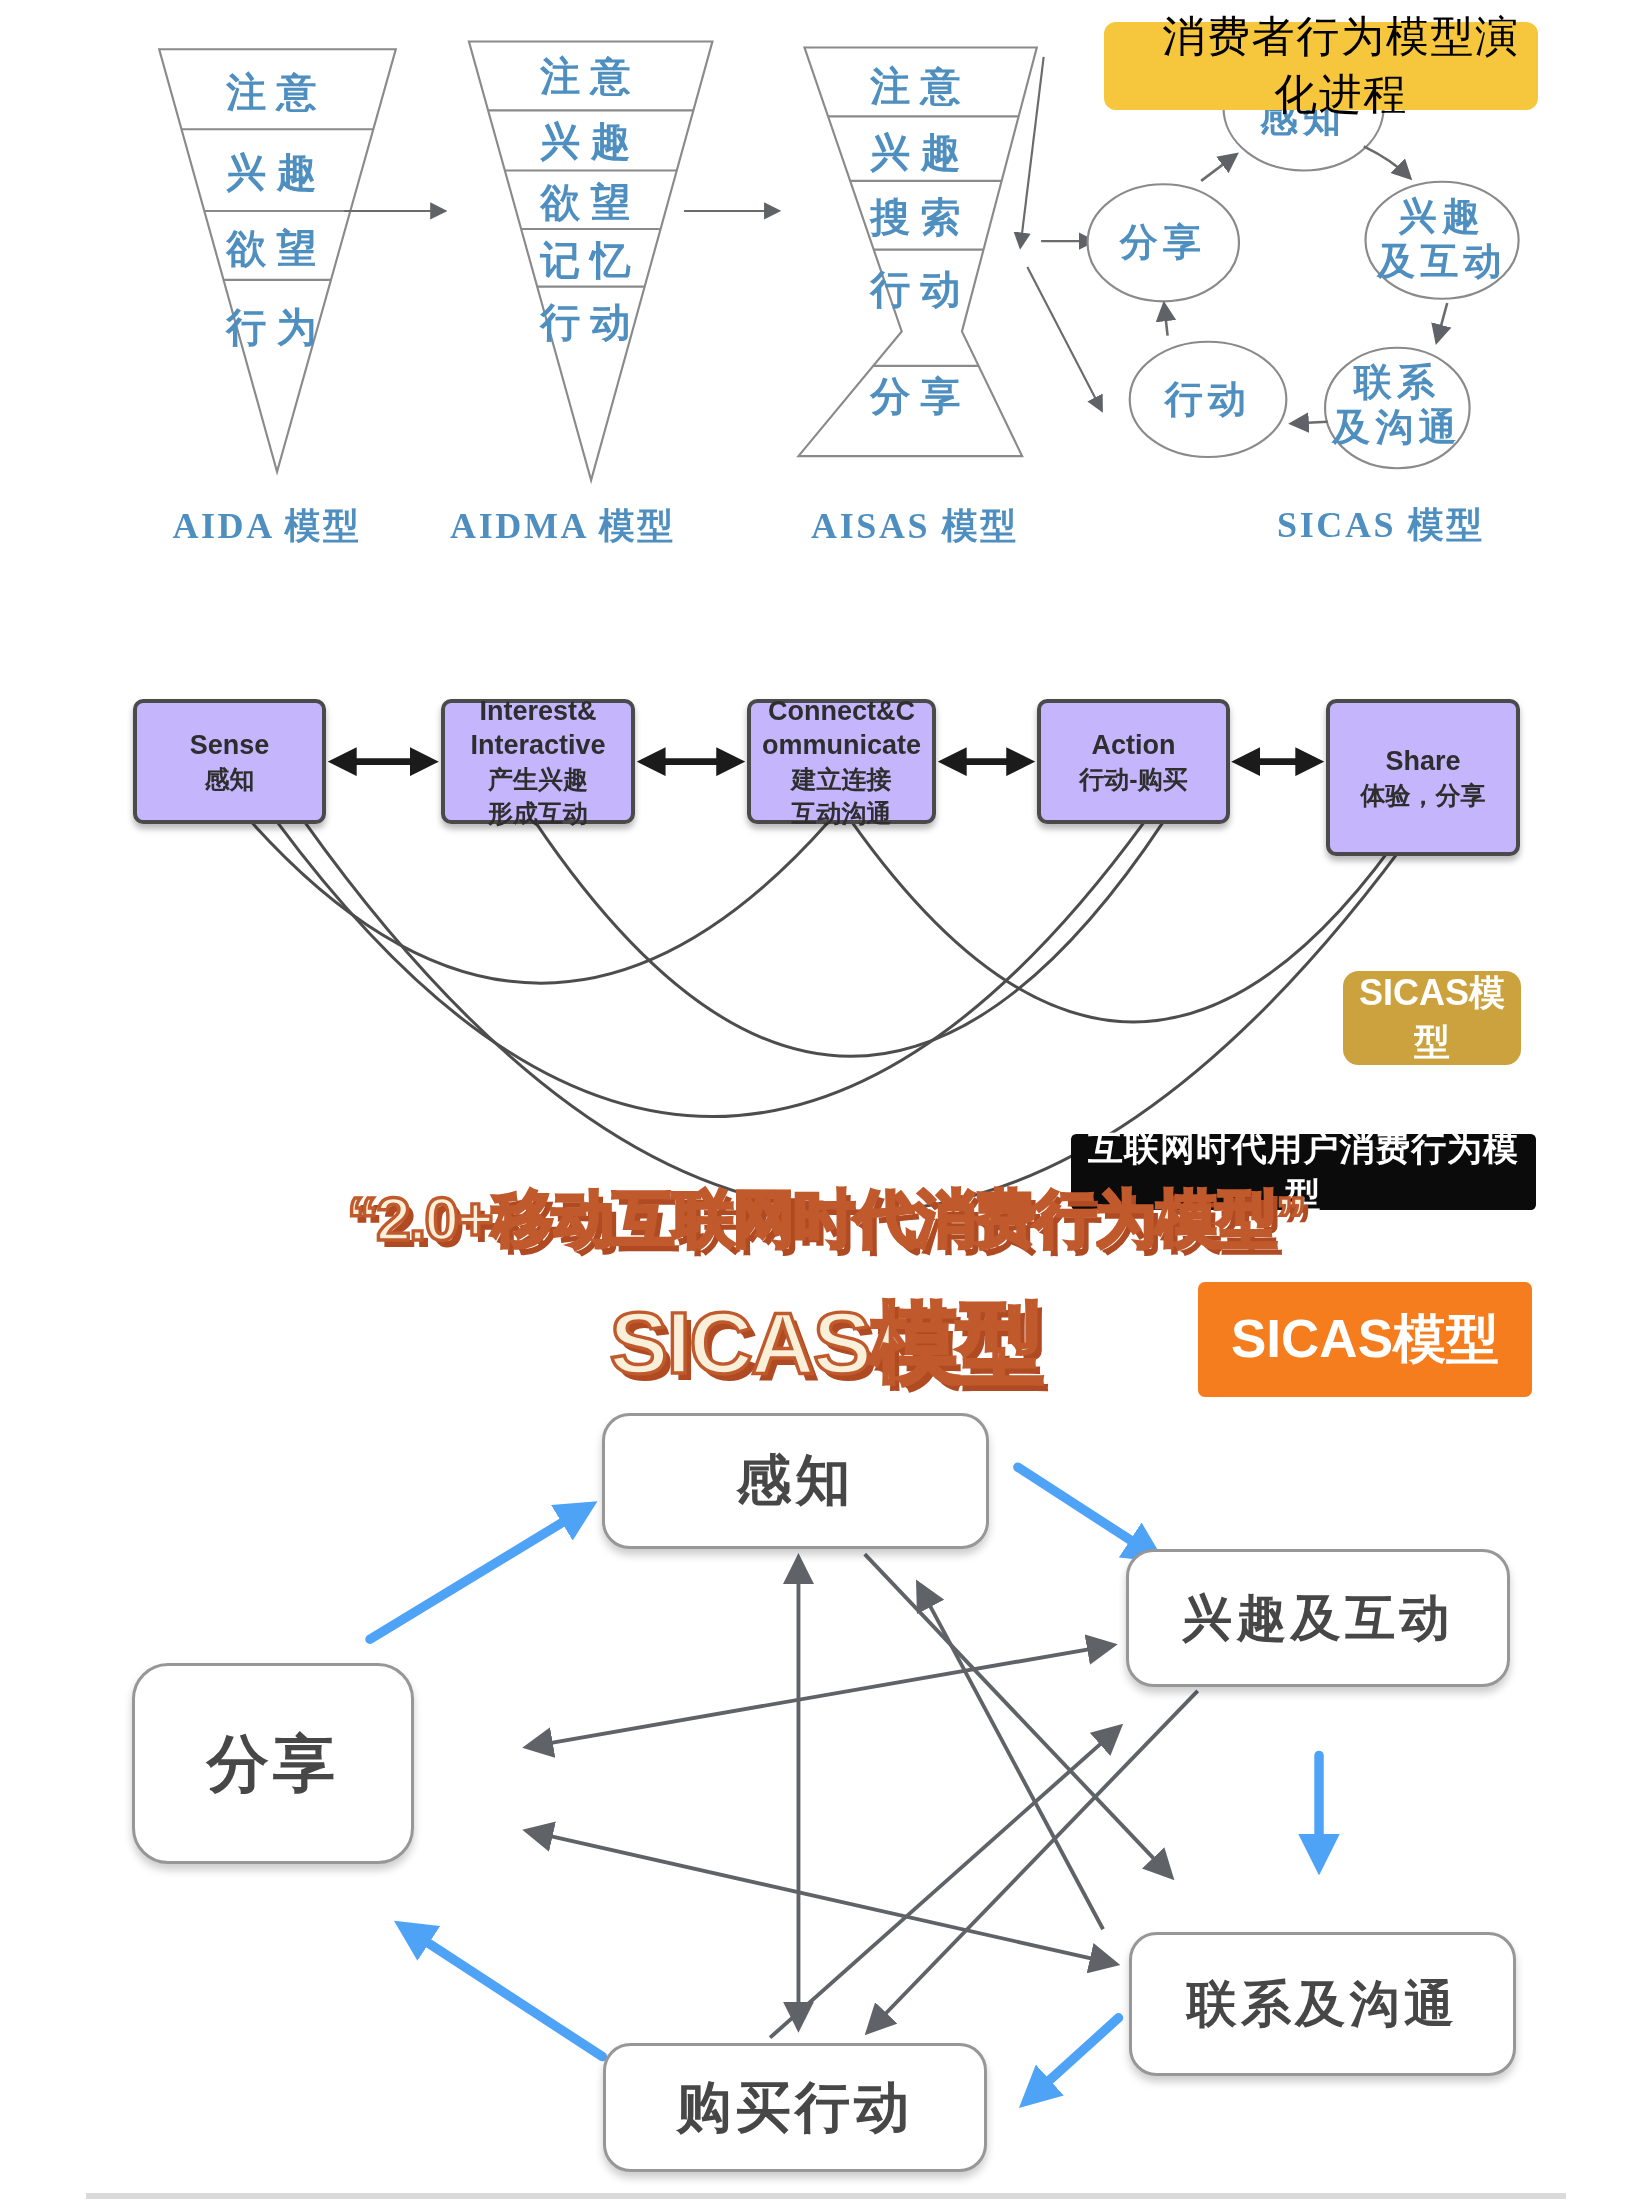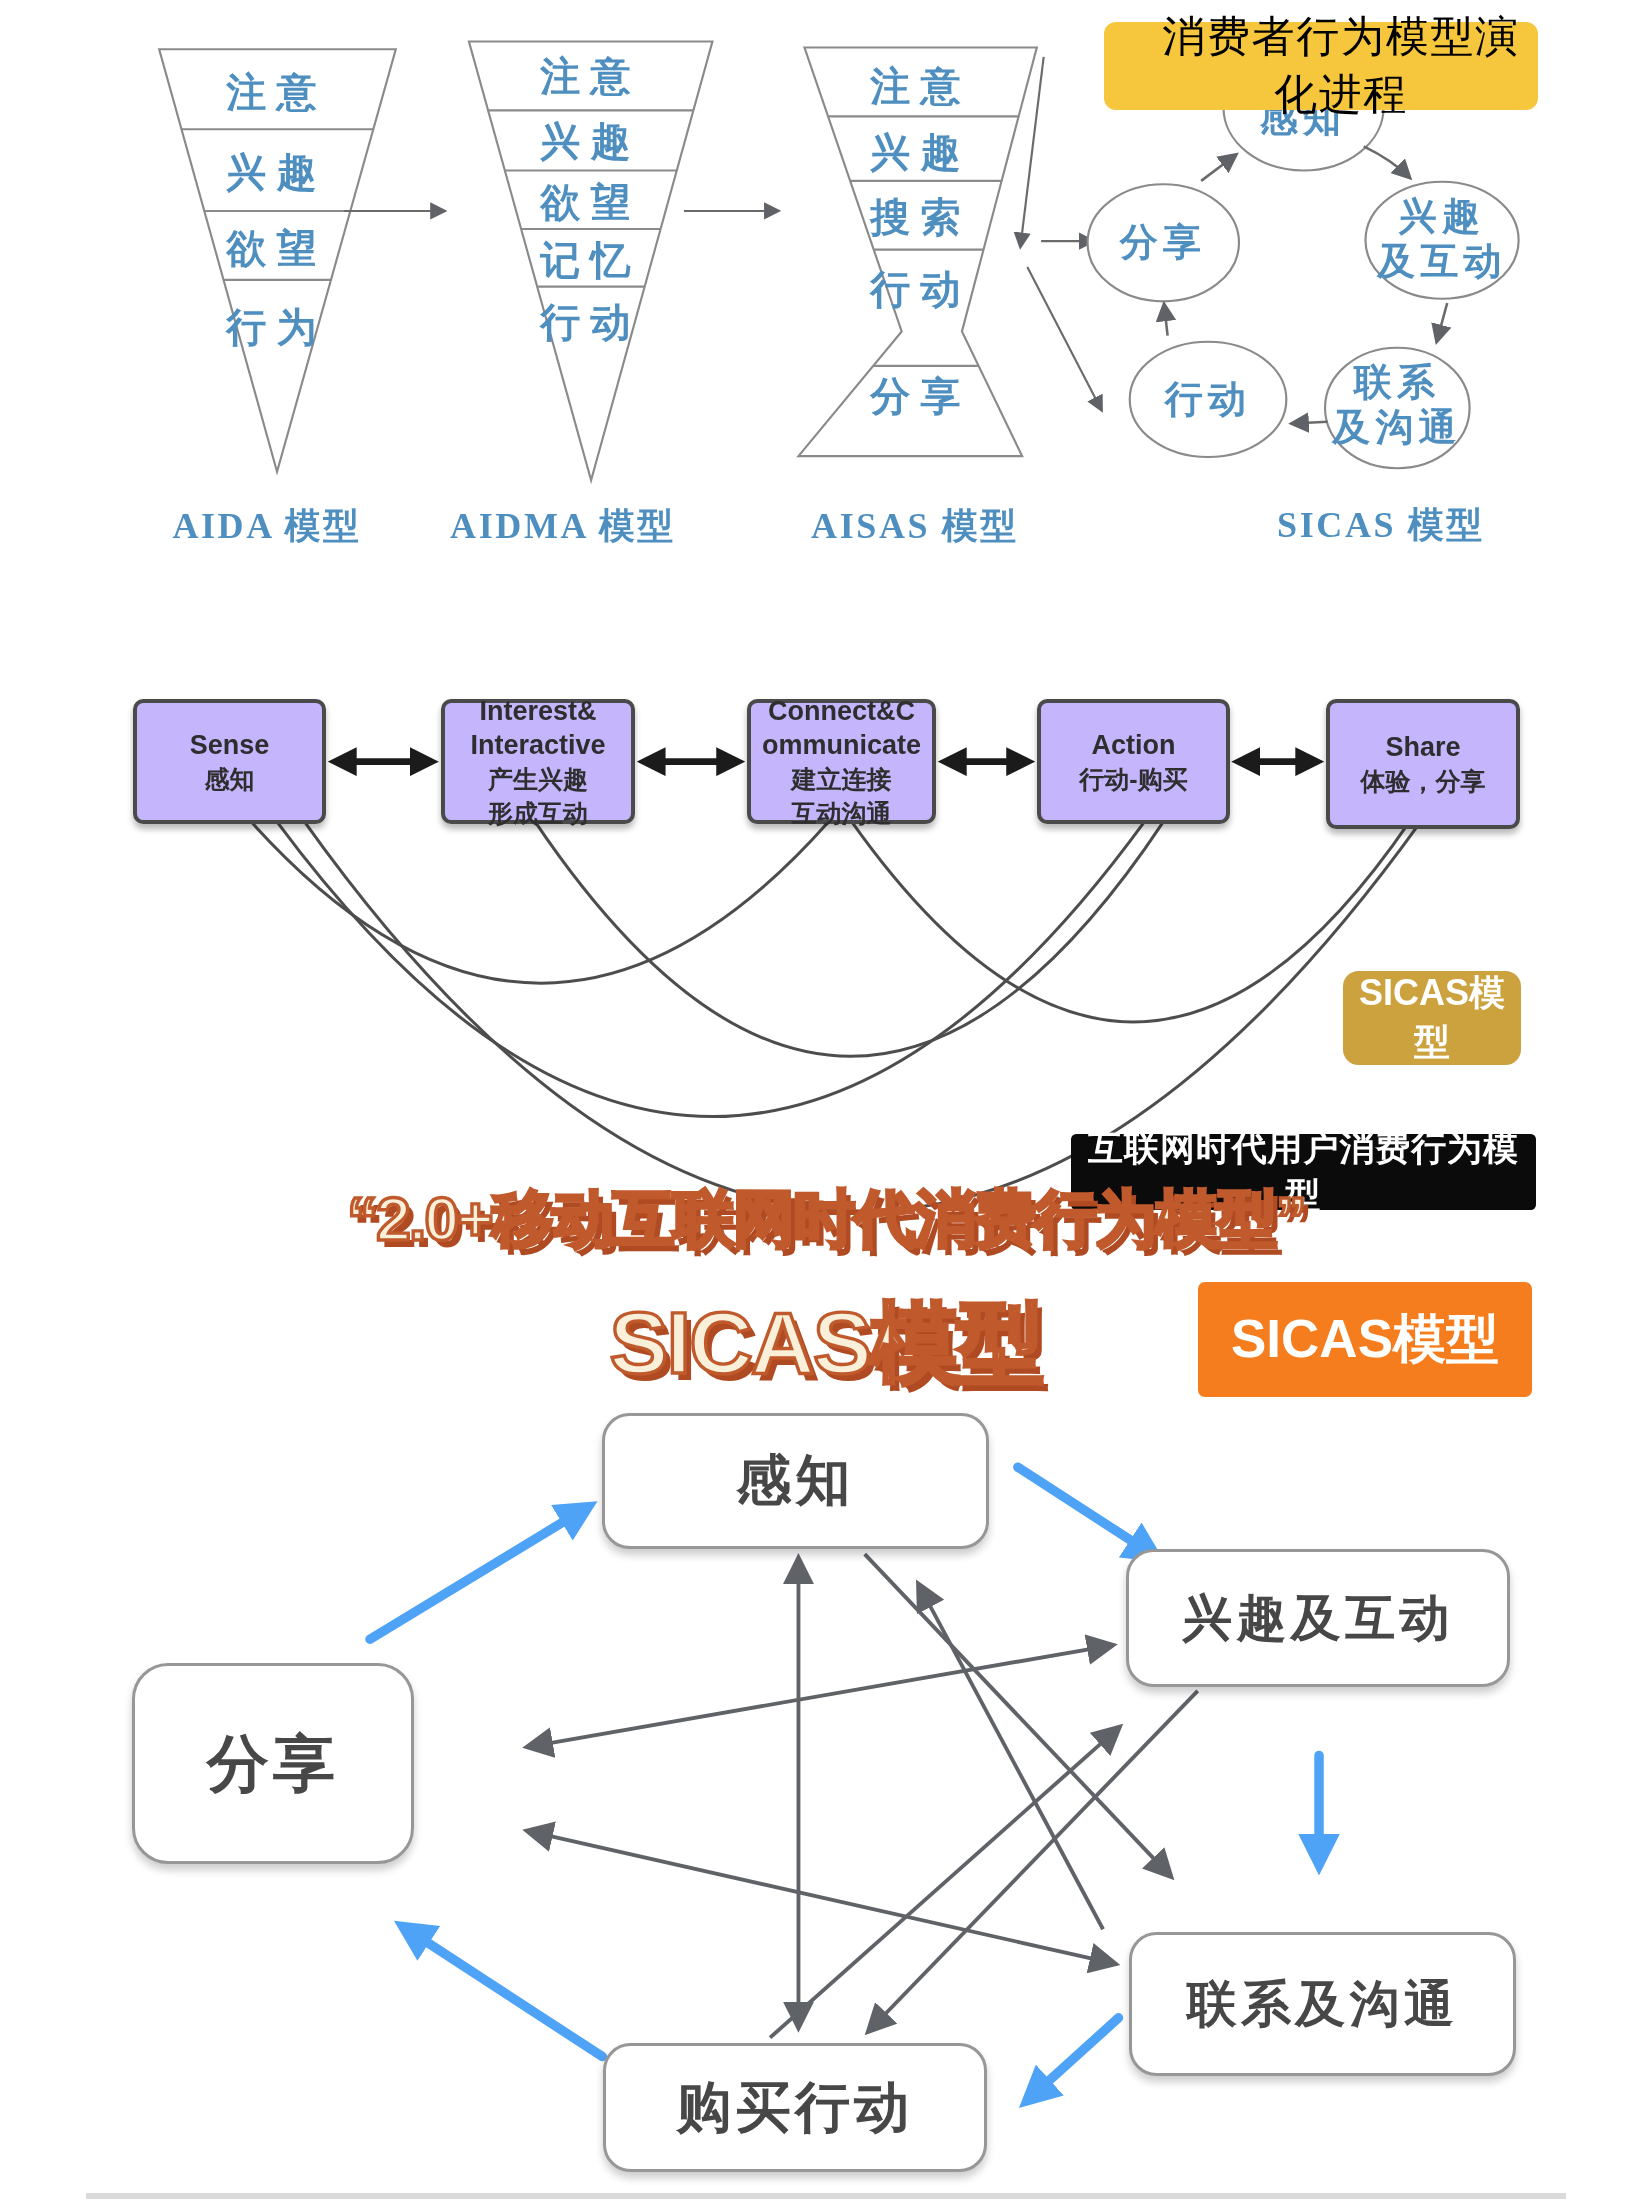--- a/index.html
+++ b/index.html
@@ -176,21 +176,21 @@
 <div class="abs flow-box ctr col" style="left:747px;top:699px;width:189px;height:125px;">
   <div>Connect&amp;C</div>
   <div>ommunicate</div>
   <div class="zh">建立连接</div>
   <div class="zh">互动沟通</div>
 </div>
 <div class="abs flow-box ctr col" style="left:1037px;top:699px;width:193px;height:125px;">
   <div>Action</div>
   <div class="zh">行动-购买</div>
 </div>
-<div class="abs flow-box ctr col" style="left:1326px;top:699px;width:194px;height:130px;">
+<div class="abs flow-box ctr col" style="left:1326px;top:699px;width:194px;height:157px;">
   <div>Share</div>
   <div class="zh">体验，分享</div>
 </div>
 
 <div class="abs gold-badge ctr" style="left:1343px;top:971px;width:178px;height:94px;">
     <span>SICAS模型</span>
   </div>
 <div class="abs black-badge ctr" style="left:1071px;top:1134px;width:465px;height:76px;">
     <span>互联网时代用户消费行为模型</span>
   </div>

